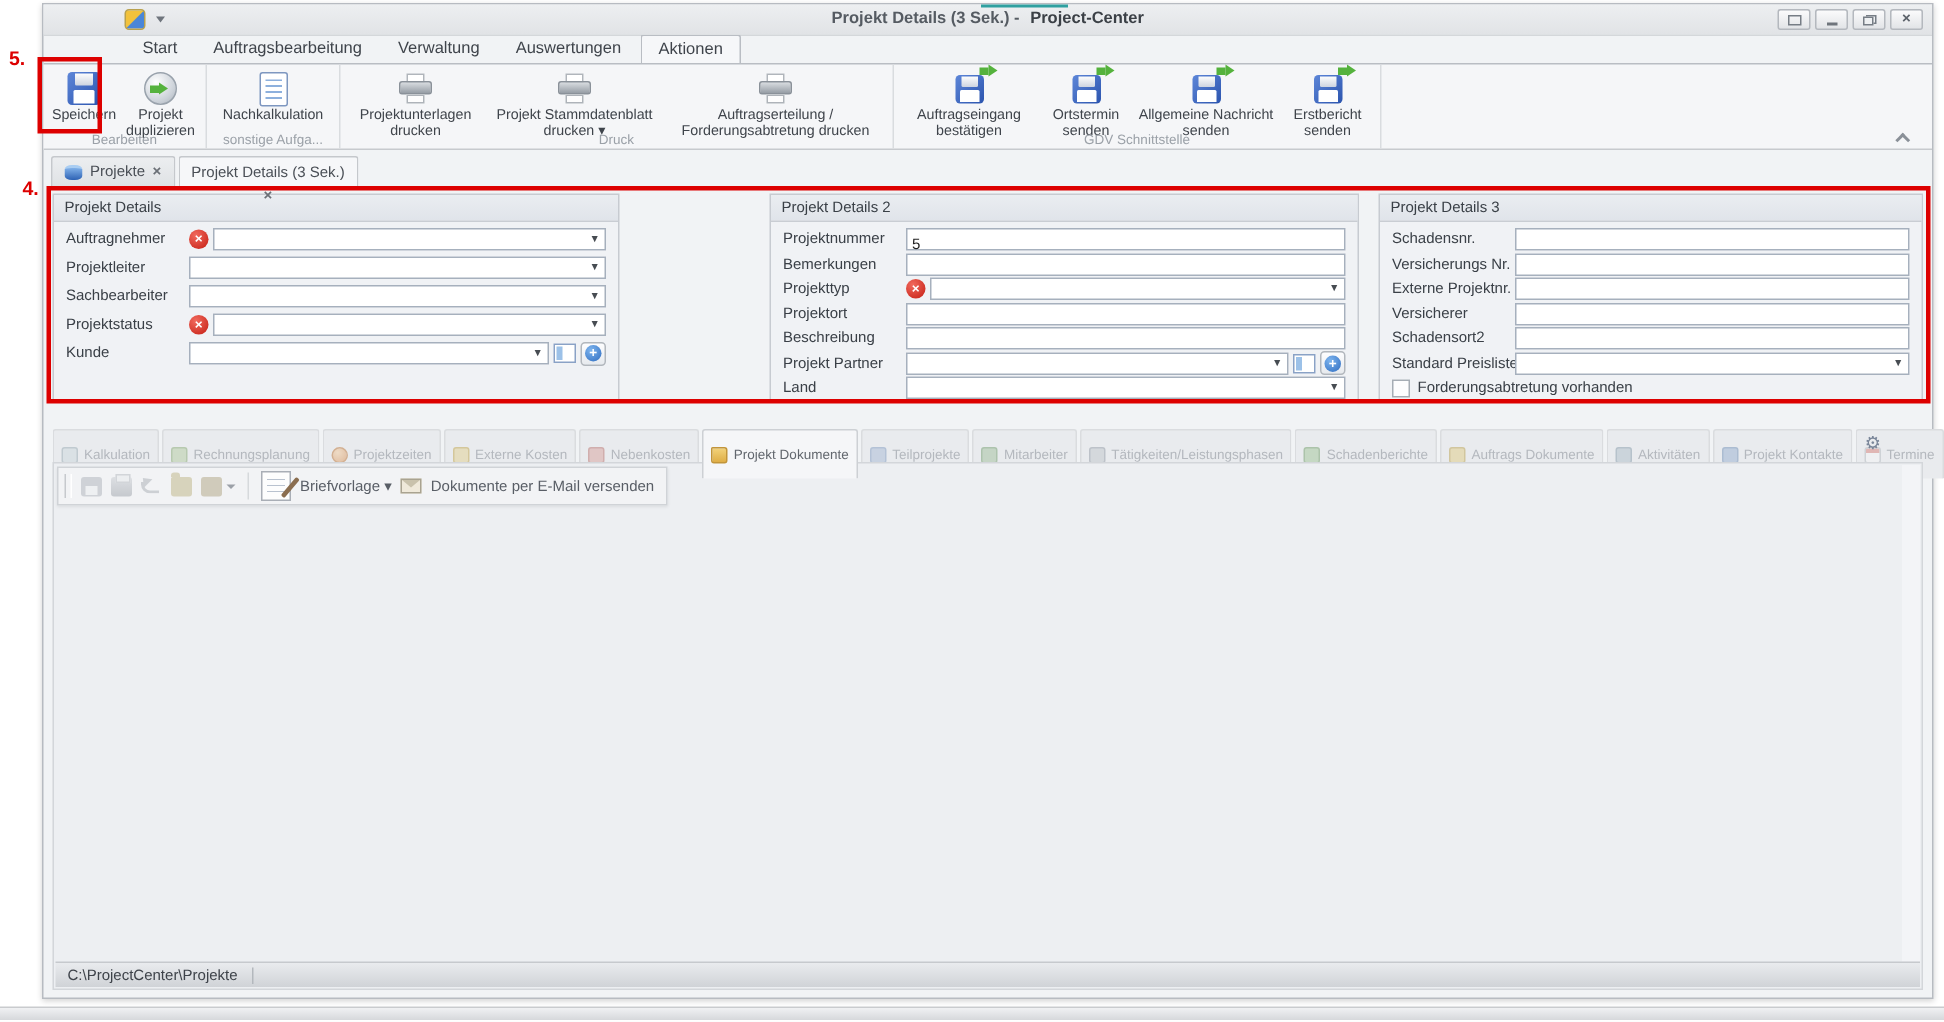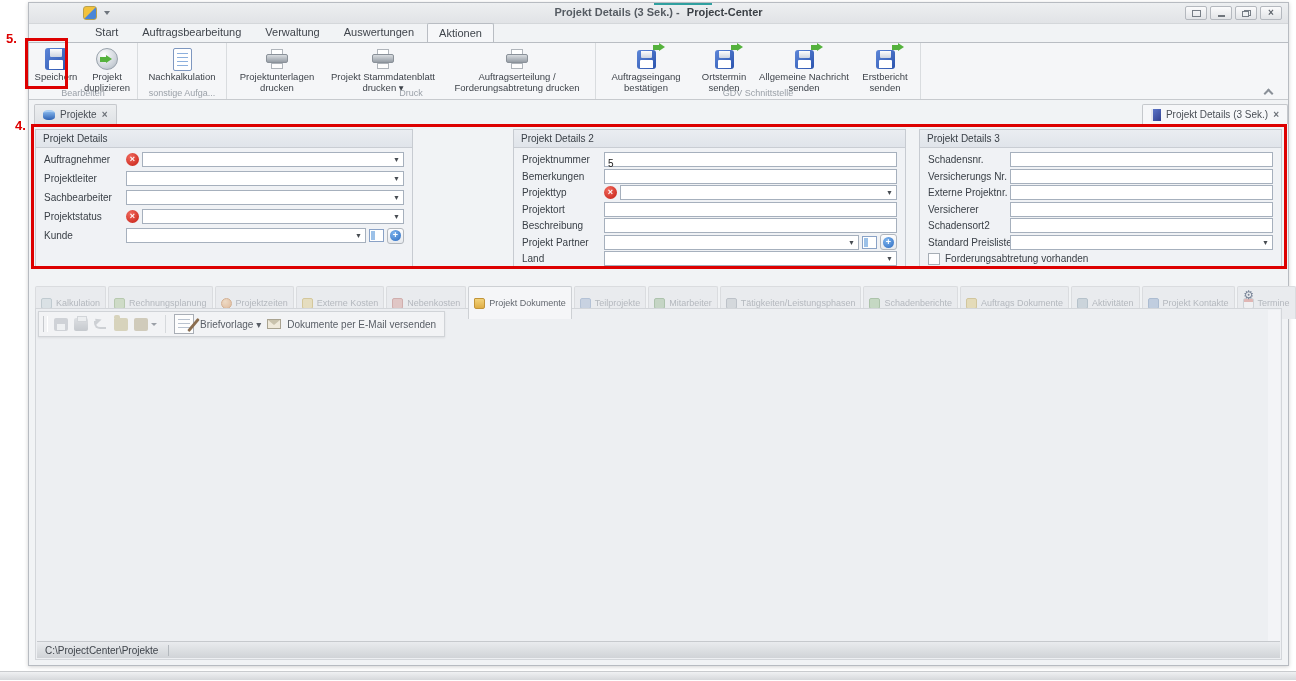--- a/index.html
+++ b/index.html
@@ -62,24 +62,24 @@
   .ic-dup .arr-green{position:absolute;left:3px;top:8px;right:auto;}
   .ic-doc{width:17px;height:21px;background:#fff;border:1px solid #7e97c0;border-radius:2px;position:relative;display:inline-block;}
   .ic-doc i{position:absolute;left:3px;right:3px;top:4px;height:13px;
             background:repeating-linear-gradient(#8db0dd 0 1px,transparent 1px 4px);}
   .ic-print{width:24px;height:21px;position:relative;display:inline-block;}
   .ic-print .pp{position:absolute;left:6px;top:0;width:12px;height:6px;background:#fff;border:1px solid #b0b5bb;box-sizing:border-box;}
   .ic-print .pb{position:absolute;left:1px;top:5px;width:22px;height:9px;background:linear-gradient(#d8dce0,#979ea6);
                 border:1px solid #8a9199;border-radius:2px;box-sizing:border-box;}
   .ic-print .pt{position:absolute;left:6px;bottom:1px;width:12px;height:6px;background:#fdfdfd;border:1px solid #aeb3b9;box-sizing:border-box;}
   
-  .doctabs{position:absolute;left:5px;top:101px;right:0;height:20px;display:flex;gap:2px;justify-content:space-between;}
+  .doctabs{position:absolute;left:5px;top:101px;right:0;height:20px;display:flex;gap:2px;}
   .dtabdoc{display:flex;align-items:center;gap:5px;padding:0 8px;font-size:10px;color:#4a4f56;
            background:linear-gradient(#eceef0,#dfe2e5);border:1px solid #c5c8cc;border-bottom:none;border-radius:2px 2px 0 0;}
-  .dtabdoc.active{background:#f6f7f9;position:relative;z-index:2;}
+  .dtabdoc.active{background:#f6f7f9;position:relative;z-index:2;flex-direction:column;}
   .tabclose{font-size:10px;font-weight:bold;color:#6b7077;line-height:10px;}
   .ic-cyl{width:12px;height:10px;border-radius:5px/3px;background:linear-gradient(#7fb0e8,#2d62b4);border-top:2px solid #a9cdf2;display:inline-block;box-sizing:border-box;}
   .ic-book{width:10px;height:12px;background:linear-gradient(135deg,#5a74c8,#31408f);border-left:2px solid #e4e7ee;display:inline-block;box-sizing:border-box;}
   
   .fsec{position:absolute;background:#f0f2f5;border:1px solid #c7cbd1;box-sizing:border-box;height:138px;top:126px;}
   .fsec .fhead{height:18px;background:linear-gradient(#eaedf1,#e0e4ea);border-bottom:1px solid #c9cdd3;
                font-size:10px;color:#3a4047;padding:3px 0 0 7px;box-sizing:border-box;}
   .rows{display:flex;flex-direction:column;padding:4px 8px;box-sizing:border-box;}
   .gap4{row-gap:4px;} .gap1{row-gap:1.5px;}
   .frow{display:flex;align-items:center;height:15px;}

